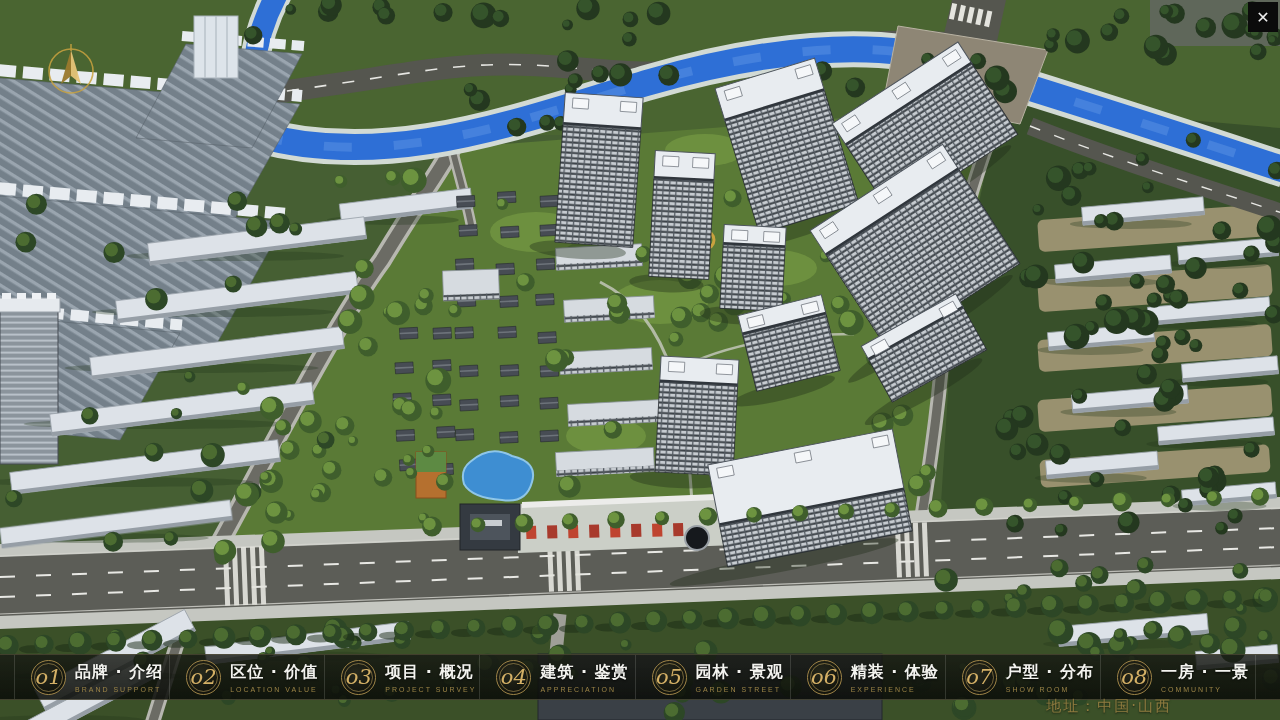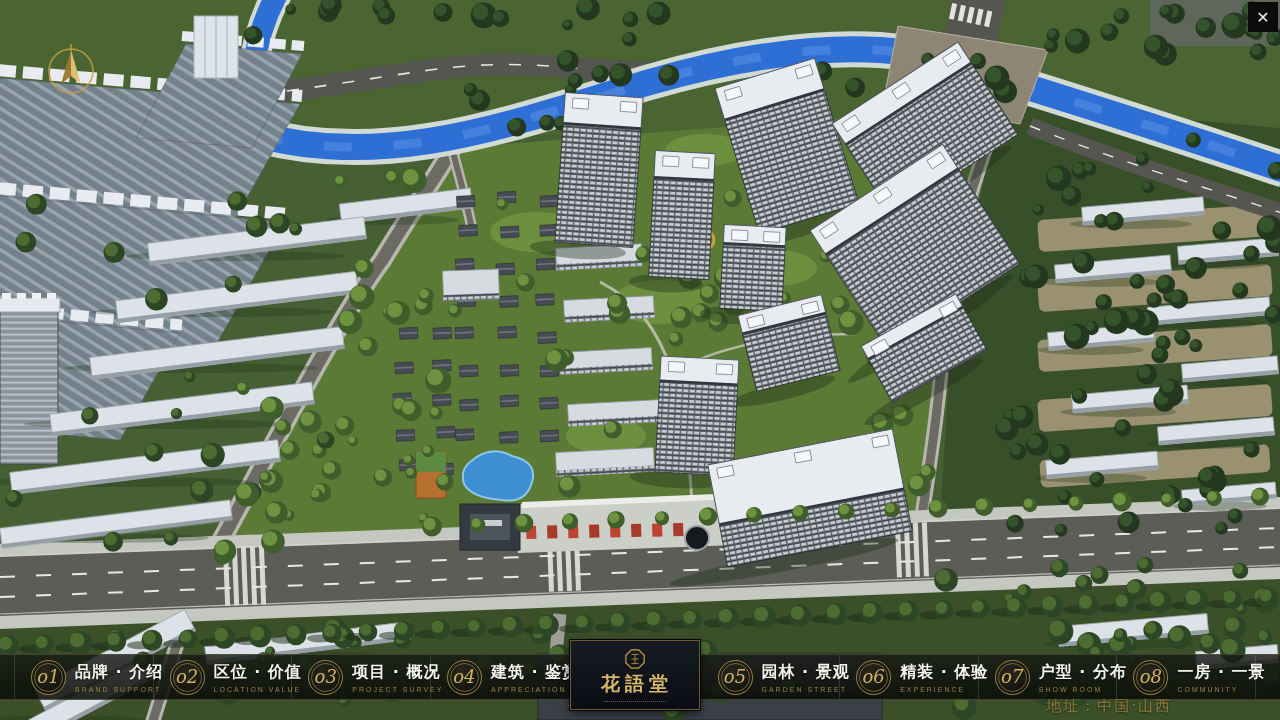--- a/index.html
+++ b/index.html
@@ -15,21 +15,21 @@
   .bar{position:absolute;left:0;top:654px;width:1280px;height:44px;z-index:4;display:flex;align-items:stretch;
     background:linear-gradient(rgba(24,26,20,.82),rgba(10,12,8,.88));
     border-top:1px solid rgba(170,158,116,.32);border-bottom:1px solid rgba(170,158,116,.25);}
   .bar .sp1{width:14px;border-right:1px solid rgba(225,225,215,.16);}
   .bar .sp2{width:24px;border-left:1px solid rgba(225,225,215,.16);}
   .item{flex:1;display:flex;align-items:center;gap:9px;padding-left:16px;cursor:pointer;min-width:0;}
   .item + .item{border-left:1px solid rgba(225,225,215,.16);align-items:center;}
   .badge{width:33px;height:33px;flex:none;border-radius:50%;border:1px solid #a08548;position:relative;
     background:radial-gradient(circle at 42% 36%,#26281c,#0b0c07);display:flex;align-items:center;justify-content:center;}
   .badge::after{content:'';position:absolute;inset:2px;border-radius:50%;border:1px solid rgba(195,165,92,.55);}
-  .badge span{font-family:"DejaVu Serif",serif;font-style:italic;color:#d4b066;font-size:18px;line-height:1;}
+  .badge span{font-family:"DejaVu Serif",serif;font-style:italic;color:#d4b066;font-size:21px;line-height:1;}
   .labels{display:flex;flex-direction:column;justify-content:center;min-width:0;}
   .zh{color:#f3f3ef;font-weight:bold;font-size:16px;letter-spacing:1px;white-space:nowrap;
     font-family:"DejaVu Sans",sans-serif;text-shadow:0 1px 2px rgba(0,0,0,.7);}
   .en{color:#9c8447;font-size:7px;letter-spacing:2px;margin-top:3px;white-space:nowrap;}
   .logo-slot{width:132px;flex:none;position:relative;border-left:1px solid rgba(225,225,215,.16);}
   .logo-panel{position:absolute;left:0;top:-15px;width:130px;height:70px;box-sizing:border-box;
     background:linear-gradient(#171b23,#0a0d12);border:1px solid #6d5a32;cursor:pointer;
     box-shadow:0 0 0 1px #05060a,0 3px 9px rgba(0,0,0,.65);
     display:flex;flex-direction:column;align-items:center;justify-content:center;}
   .logo-title{font-family:"DejaVu Serif",serif;color:#d8b96a;font-size:19px;font-weight:bold;letter-spacing:5px;margin-top:1px;text-indent:5px;}
@@ -1335,30 +1335,20 @@
     <div class="item">
       <div class="badge">
           <span>o4</span>
         </div>
       <div class="labels">
           <div class="zh">建筑 · 鉴赏</div>
       <div class="en">APPRECIATION</div>
         </div>
     </div>
 
-    <div class="logo-slot">
-      <div class="logo-panel">
-        <svg width="22" height="22" viewBox="0 0 24 24">
-          <path d="M8,2 L16,2 L22,8 L22,16 L16,22 L8,22 L2,16 L2,8 Z" fill="none" stroke="#c9a23f" stroke-width="1.3"></path>
-          <path d="M8,7 H16 M8,12 H16 M8,17 H16 M12,7 V17" stroke="#c9a23f" stroke-width="1" opacity=".85" fill="none"></path>
-        </svg>
-        <div class="logo-title">花語堂</div>
-        <div class="tagline"></div>
-      </div>
-    </div>
 
     <div class="item">
       <div class="badge">
           <span>o5</span>
         </div>
       <div class="labels">
           <div class="zh">园林 · 景观</div>
       <div class="en">GARDEN STREET</div>
         </div>
     </div>

